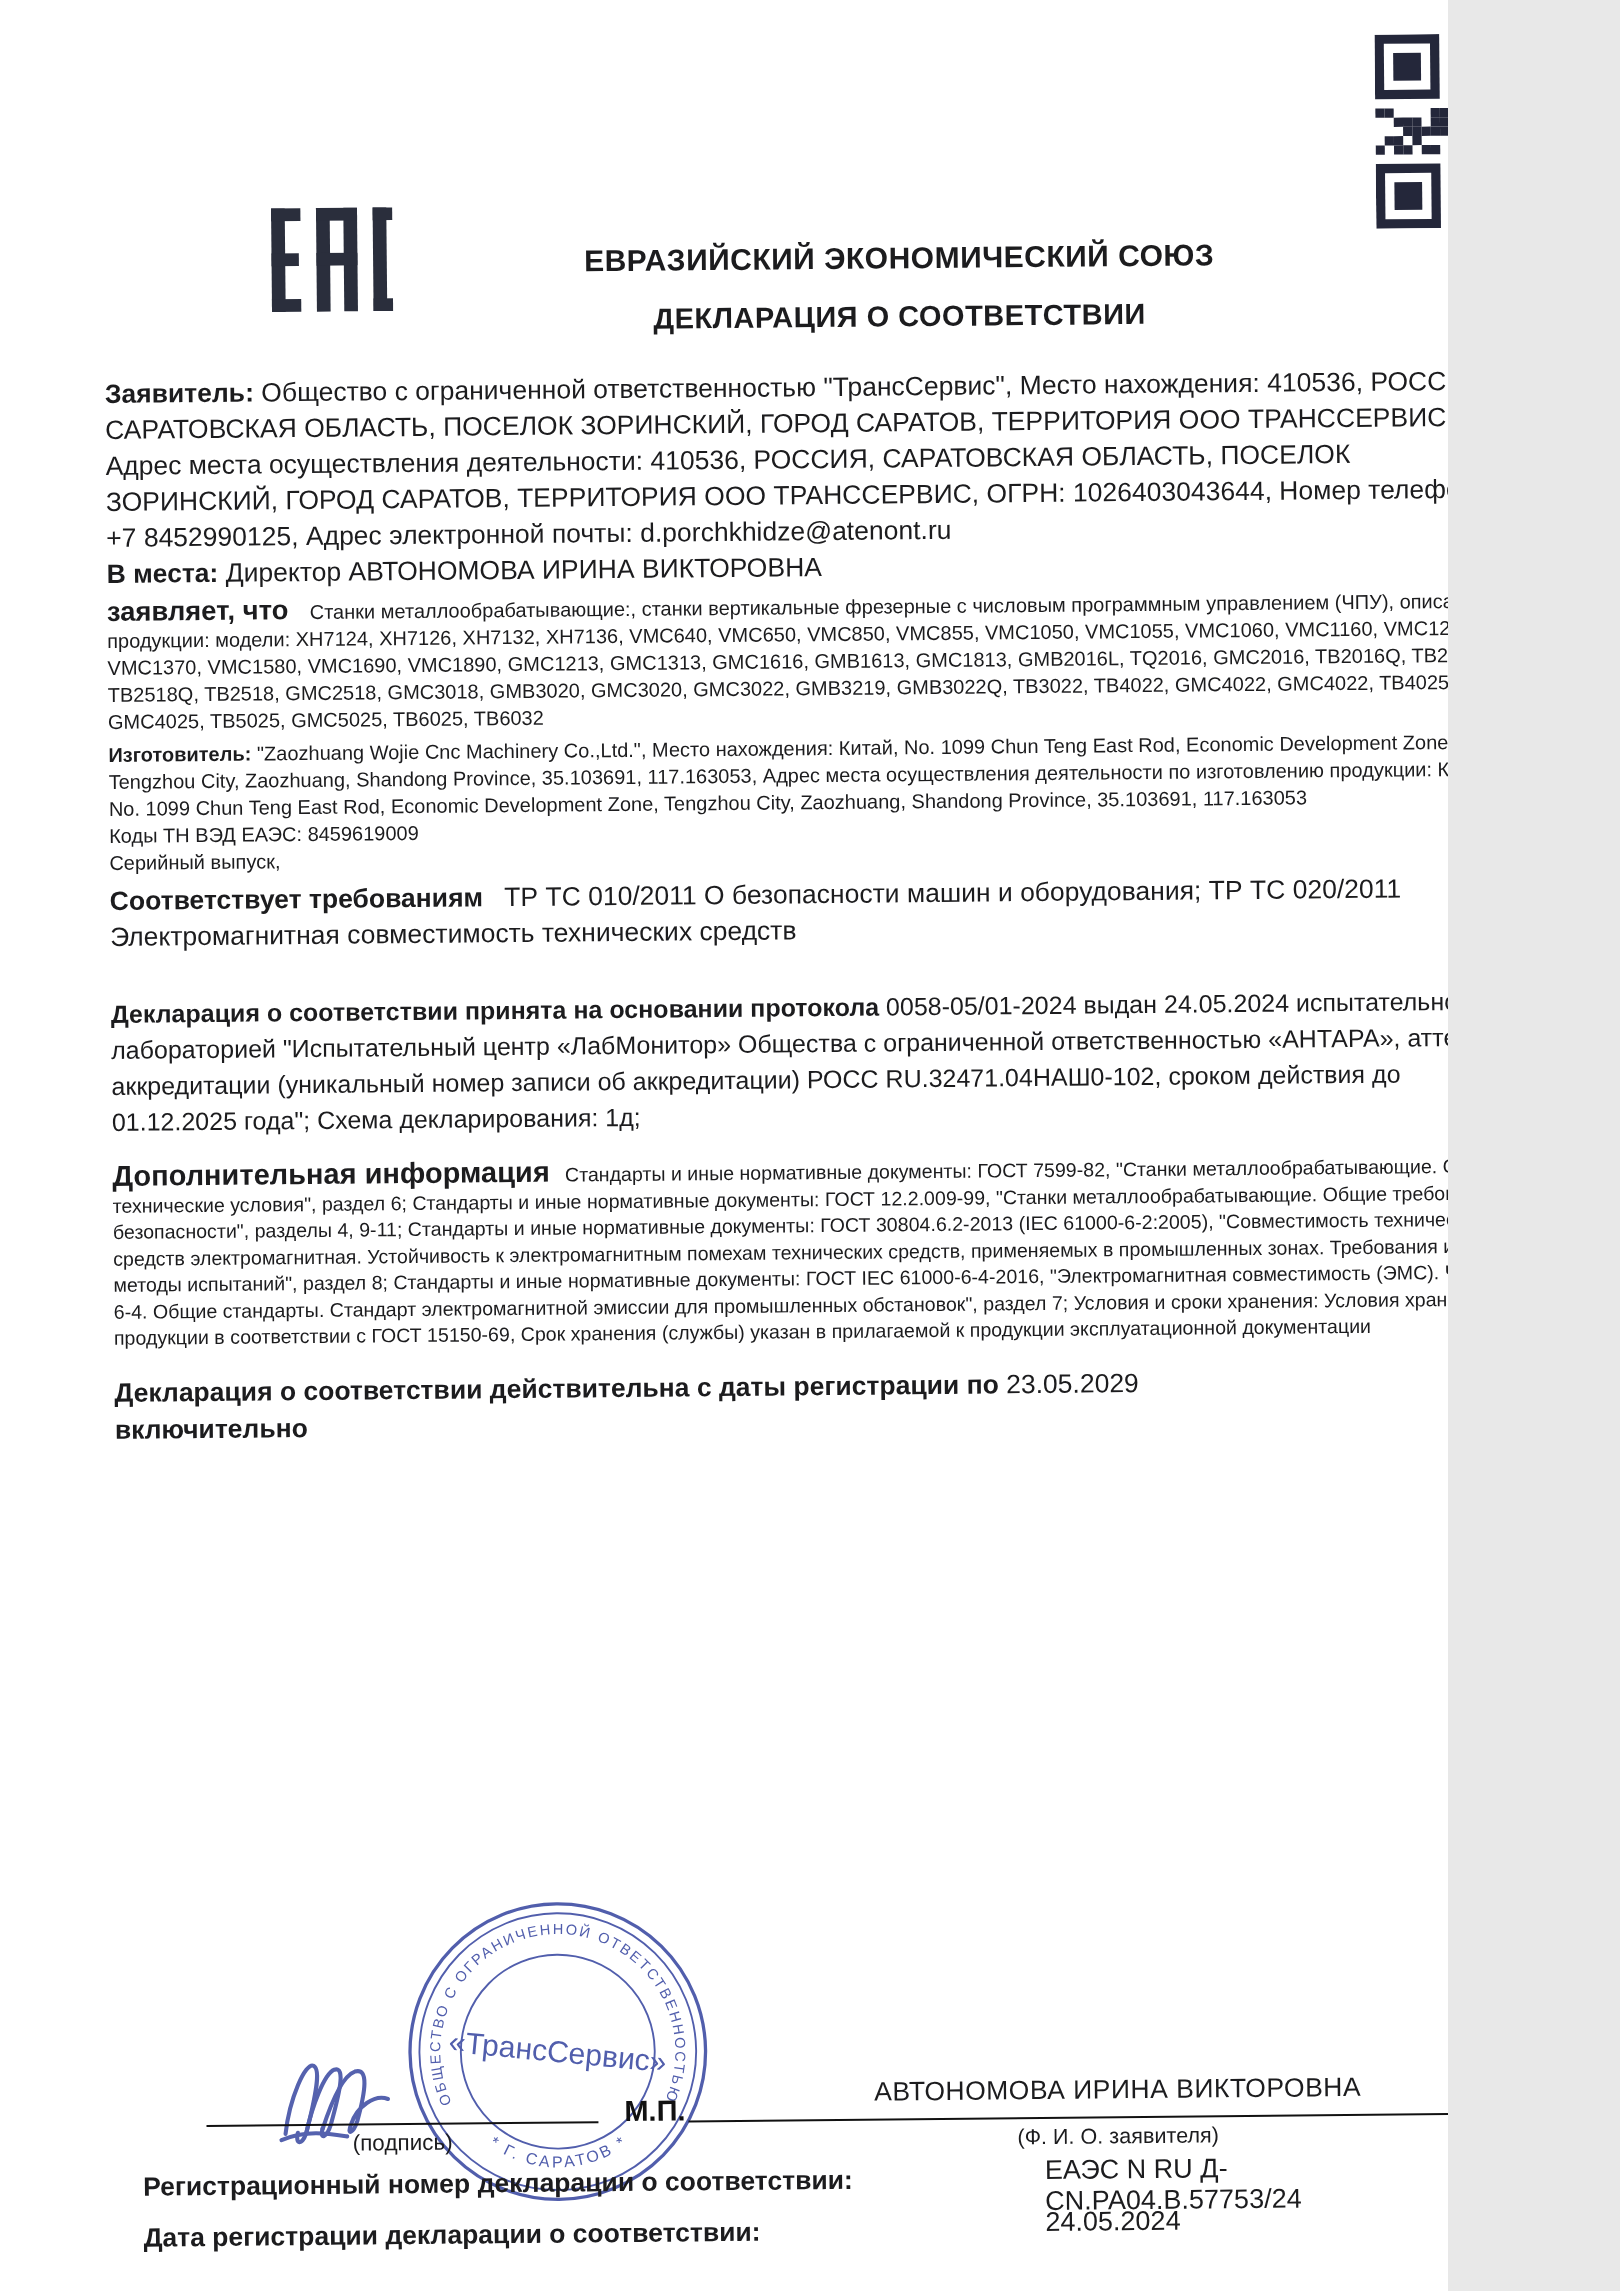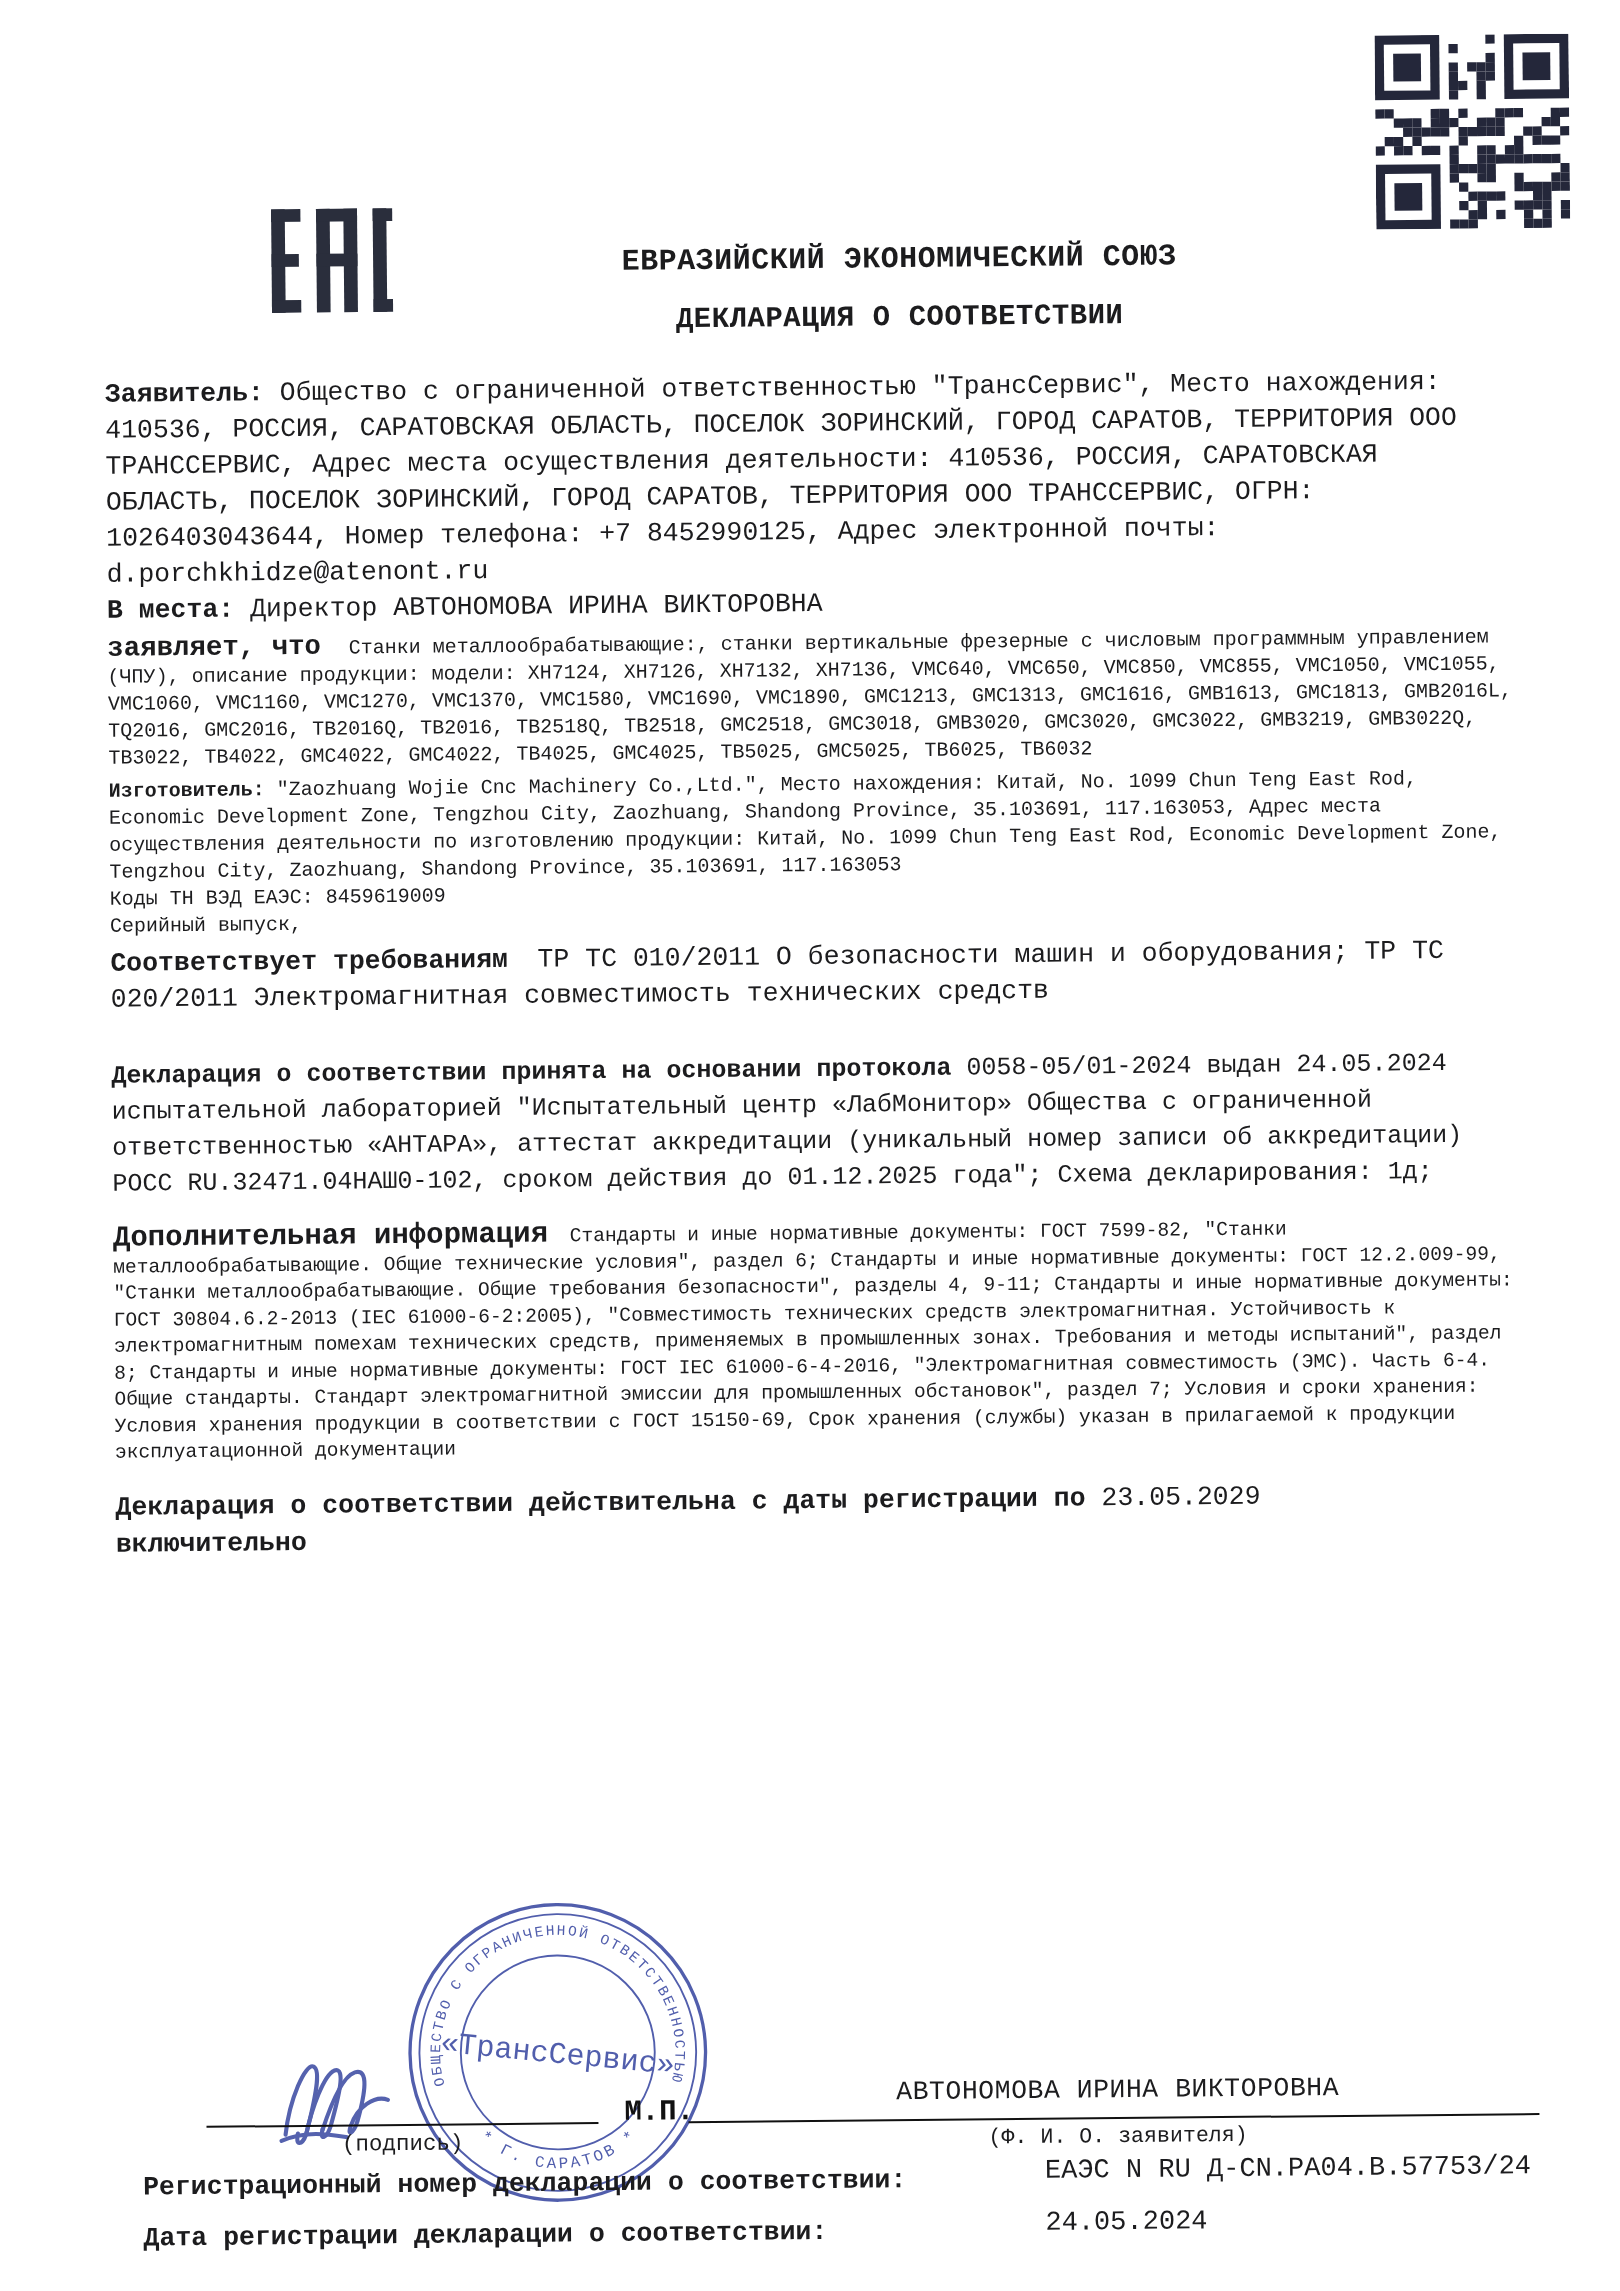--- a/index.html
+++ b/index.html
@@ -1,17 +1,17 @@
 <!DOCTYPE html>
 <html><head>
 <meta charset="utf-8">
 <style>
   html,body{margin:0;padding:0;background:#e8e8e8;}
-  #page{position:relative;width:1620px;height:2292px;background:#ffffff;overflow:hidden;
-        font-family:Liberation Mono, monospace;color:#1c1c1e;}
+  #page{position:relative;width:1448px;height:2292px;background:#ffffff;overflow:hidden;
+        font-family:Liberation Sans, sans-serif;color:#1c1c1e;}
   #tilt{position:absolute;inset:0;transform:rotate(-0.55deg);transform-origin:50% 45%;}
 
   
   .qr{position:absolute;left:1384px;top:41px;width:194px;height:194px;}
   .eac{position:absolute;left:277px;top:202px;width:125px;height:108px;}
   .titles{position:absolute;left:343px;top:243px;width:1127px;text-align:center;}
   .title1{font-size:30px;font-weight:bold;letter-spacing:0.5px;}
   .title2{font-size:29px;font-weight:bold;letter-spacing:0.5px;margin-top:24.5px;}
 
   

